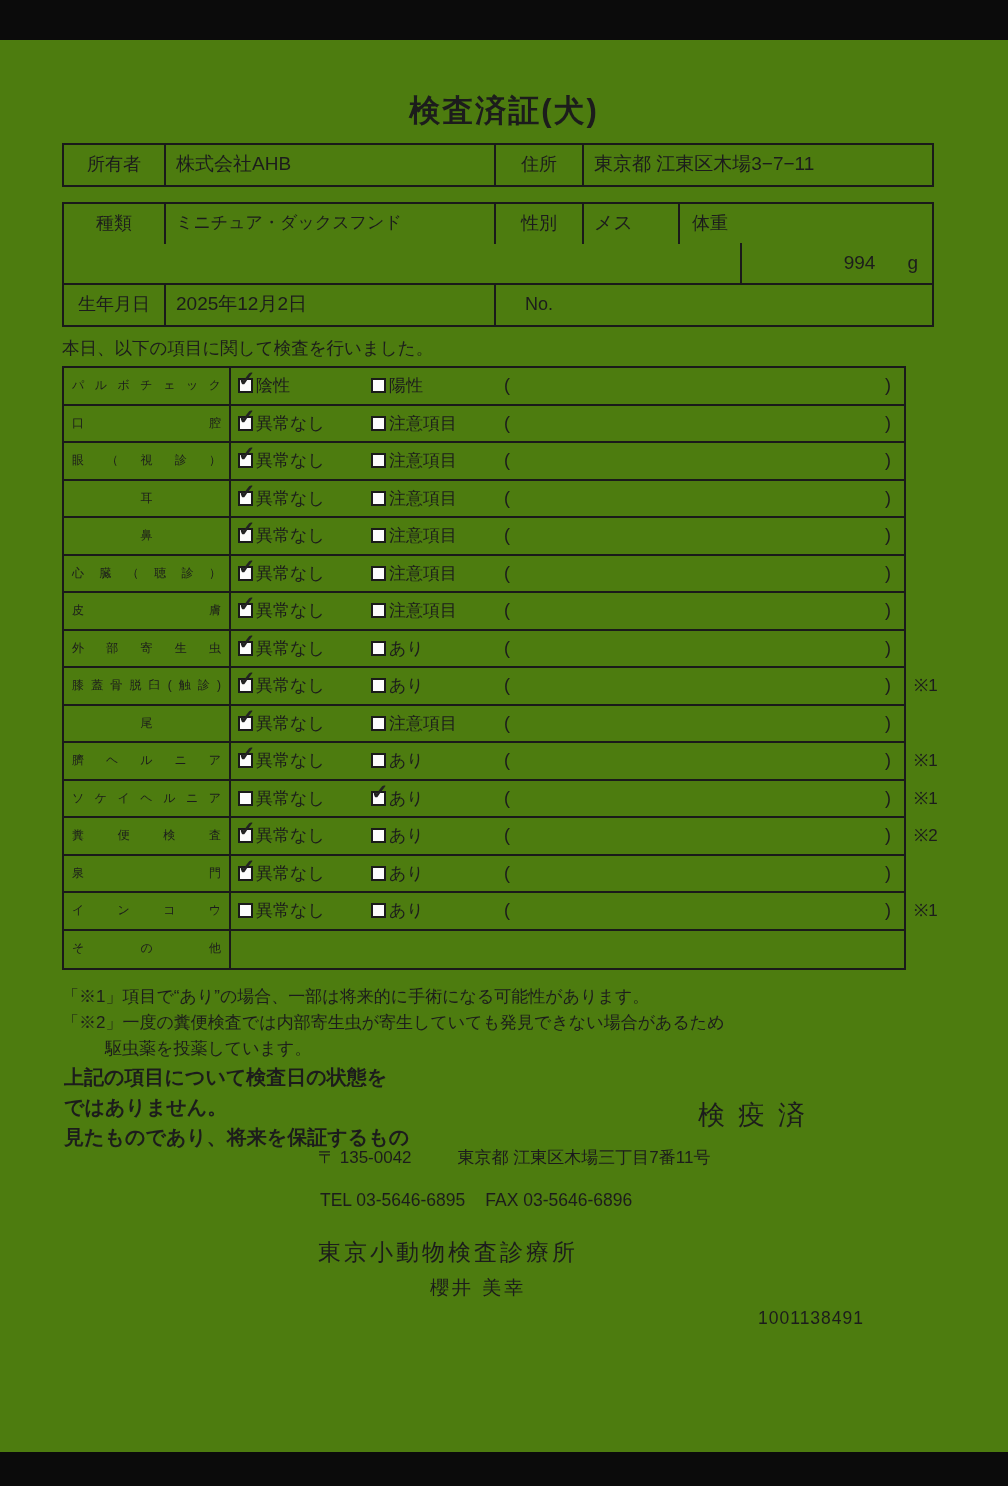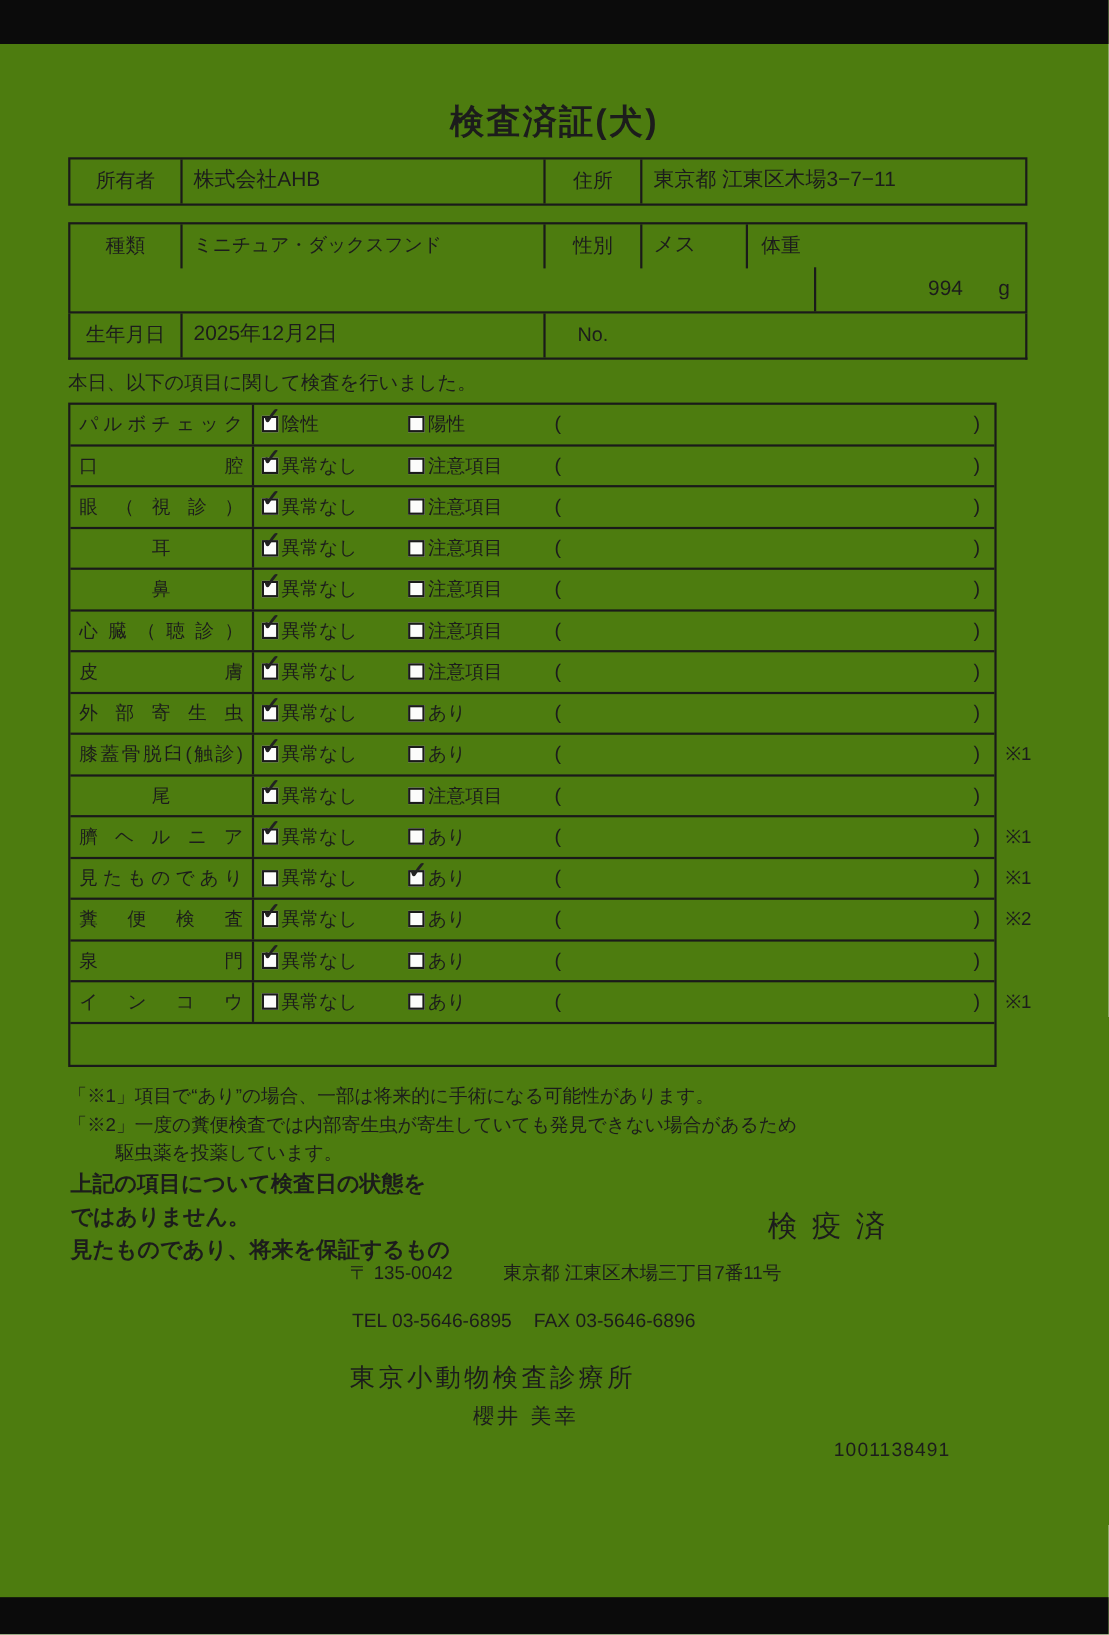--- a/index.html
+++ b/index.html
@@ -27,21 +27,21 @@
   .cell:first-child { border-left:0; }
   .cell.lab { text-align:center; font-size:18px; }
   .cell.val { padding-left:10px; }
   .cell.weight { display:flex; justify-content:flex-end; align-items:center; padding-right:14px; gap:32px;margin-top:39px; }
 
   .intro { margin:9px 0 6px 62px; font-size:17.5px; font-weight:500; }
 
   .insp-table { margin-left:62px; width:844px; border:2px solid #1a1a1a; }
   .irow { display:grid; grid-template-columns:167px 133px 130px 410px; border-bottom:2px solid #1a1a1a; position:relative; height:37.5px; }
   .irow:last-child { border-bottom:0; }
-  .ilabel { border-right:2px solid #1a1a1a; padding:0 8px; font-size:17px; line-height:35px; white-space:nowrap; overflow:hidden; }
+  .ilabel { border-right:2px solid #1a1a1a; padding:0 8px; font-size:12px; line-height:35px; white-space:nowrap; overflow:hidden; }
   .ilabel.j { text-align:justify; text-align-last:justify; }
   .ilabel.c { text-align:center; }
   .iopt { display:flex; align-items:center; padding-left:7px; gap:3px; }
   .cb { width:15px; height:15px; border:2px solid #1a1a1a; position:relative; flex:0 0 auto; background:#fcfcfb; }
   .cb .mark { position:absolute; left:-2px; top:-12px; font-size:21px; font-weight:600; color:#222; line-height:1; }
   .cbl { font-size:17px; white-space:nowrap; }
   .iparen { display:flex; justify-content:space-between; align-items:center; padding:0 13px 0 10px; font-size:18px; }
   .inote { position:absolute; left:850px; top:0; line-height:35px; font-size:17px; white-space:nowrap; }
 
   .footnotes { margin:14px 0 0 62px; font-size:17px; line-height:26px; }
@@ -274,21 +274,21 @@
           <span class="cb"></span>
           <span class="cbl">あり</span>
         </div>
         <div class="iparen">
           <span>(</span>
           <span>)</span>
         </div>
         <div class="inote">※1</div>
       </div>
       <div class="irow">
-        <div class="ilabel j">見たものであり</div>
+        <div class="ilabel j">ソケイヘルニア</div>
         <div class="iopt">
           <span class="cb"></span>
           <span class="cbl">異常なし</span>
         </div>
         <div class="iopt">
           <span class="cb">
             <span class="mark">✓</span>
           </span>
           <span class="cbl">あり</span>
         </div>
@@ -343,20 +343,21 @@
           <span class="cb"></span>
           <span class="cbl">あり</span>
         </div>
         <div class="iparen">
           <span>(</span>
           <span>)</span>
         </div>
         <div class="inote">※1</div>
       </div>
       <div class="irow">
+        <div class="ilabel j">その他</div>
         <div class="iopt"></div>
         <div class="iopt"></div>
         <div class="iparen"></div>
       </div>
     </div>
 
   <div class="footnotes">
     <div class="fn">「※1」項目で“あり”の場合、一部は将来的に手術になる可能性があります。</div>
     <div class="fn">「※2」一度の糞便検査では内部寄生虫が寄生していても発見できない場合があるため</div>
     <div class="fn fn-indent">駆虫薬を投薬しています。</div>

